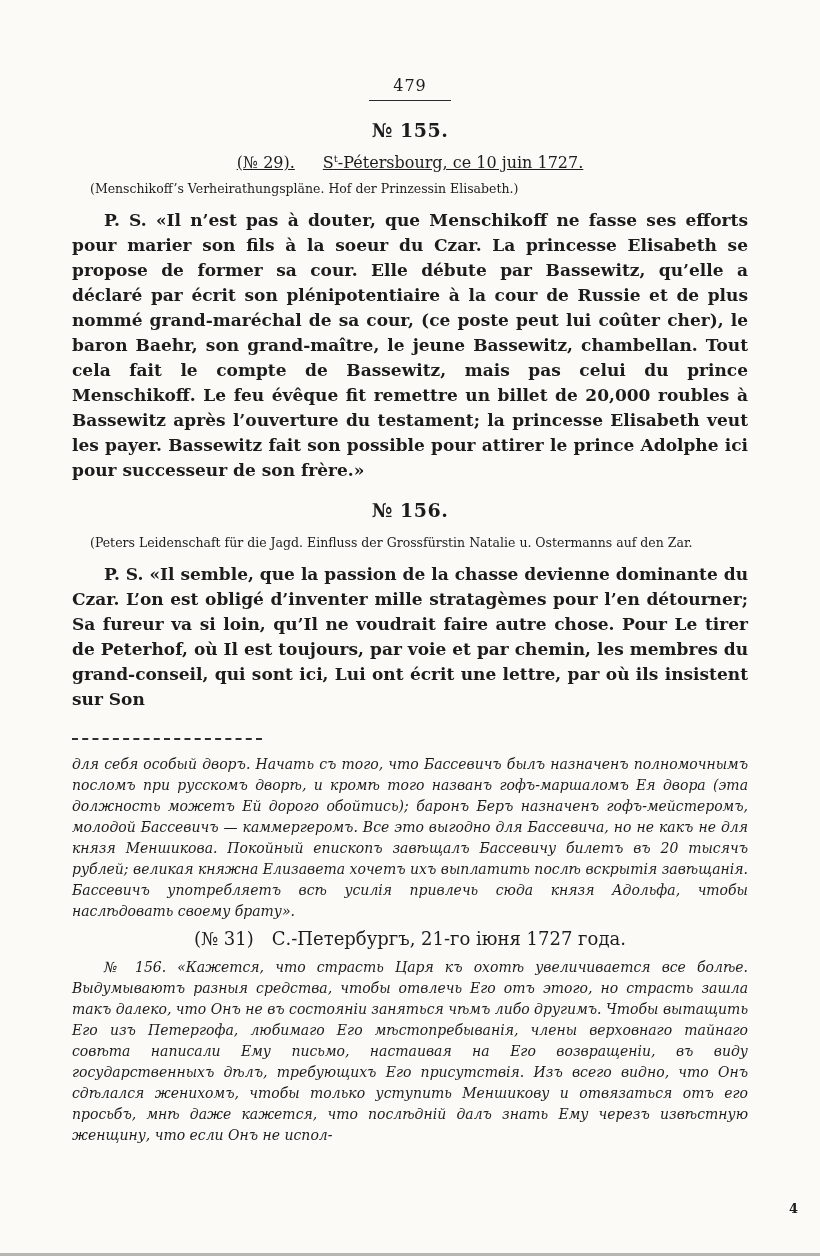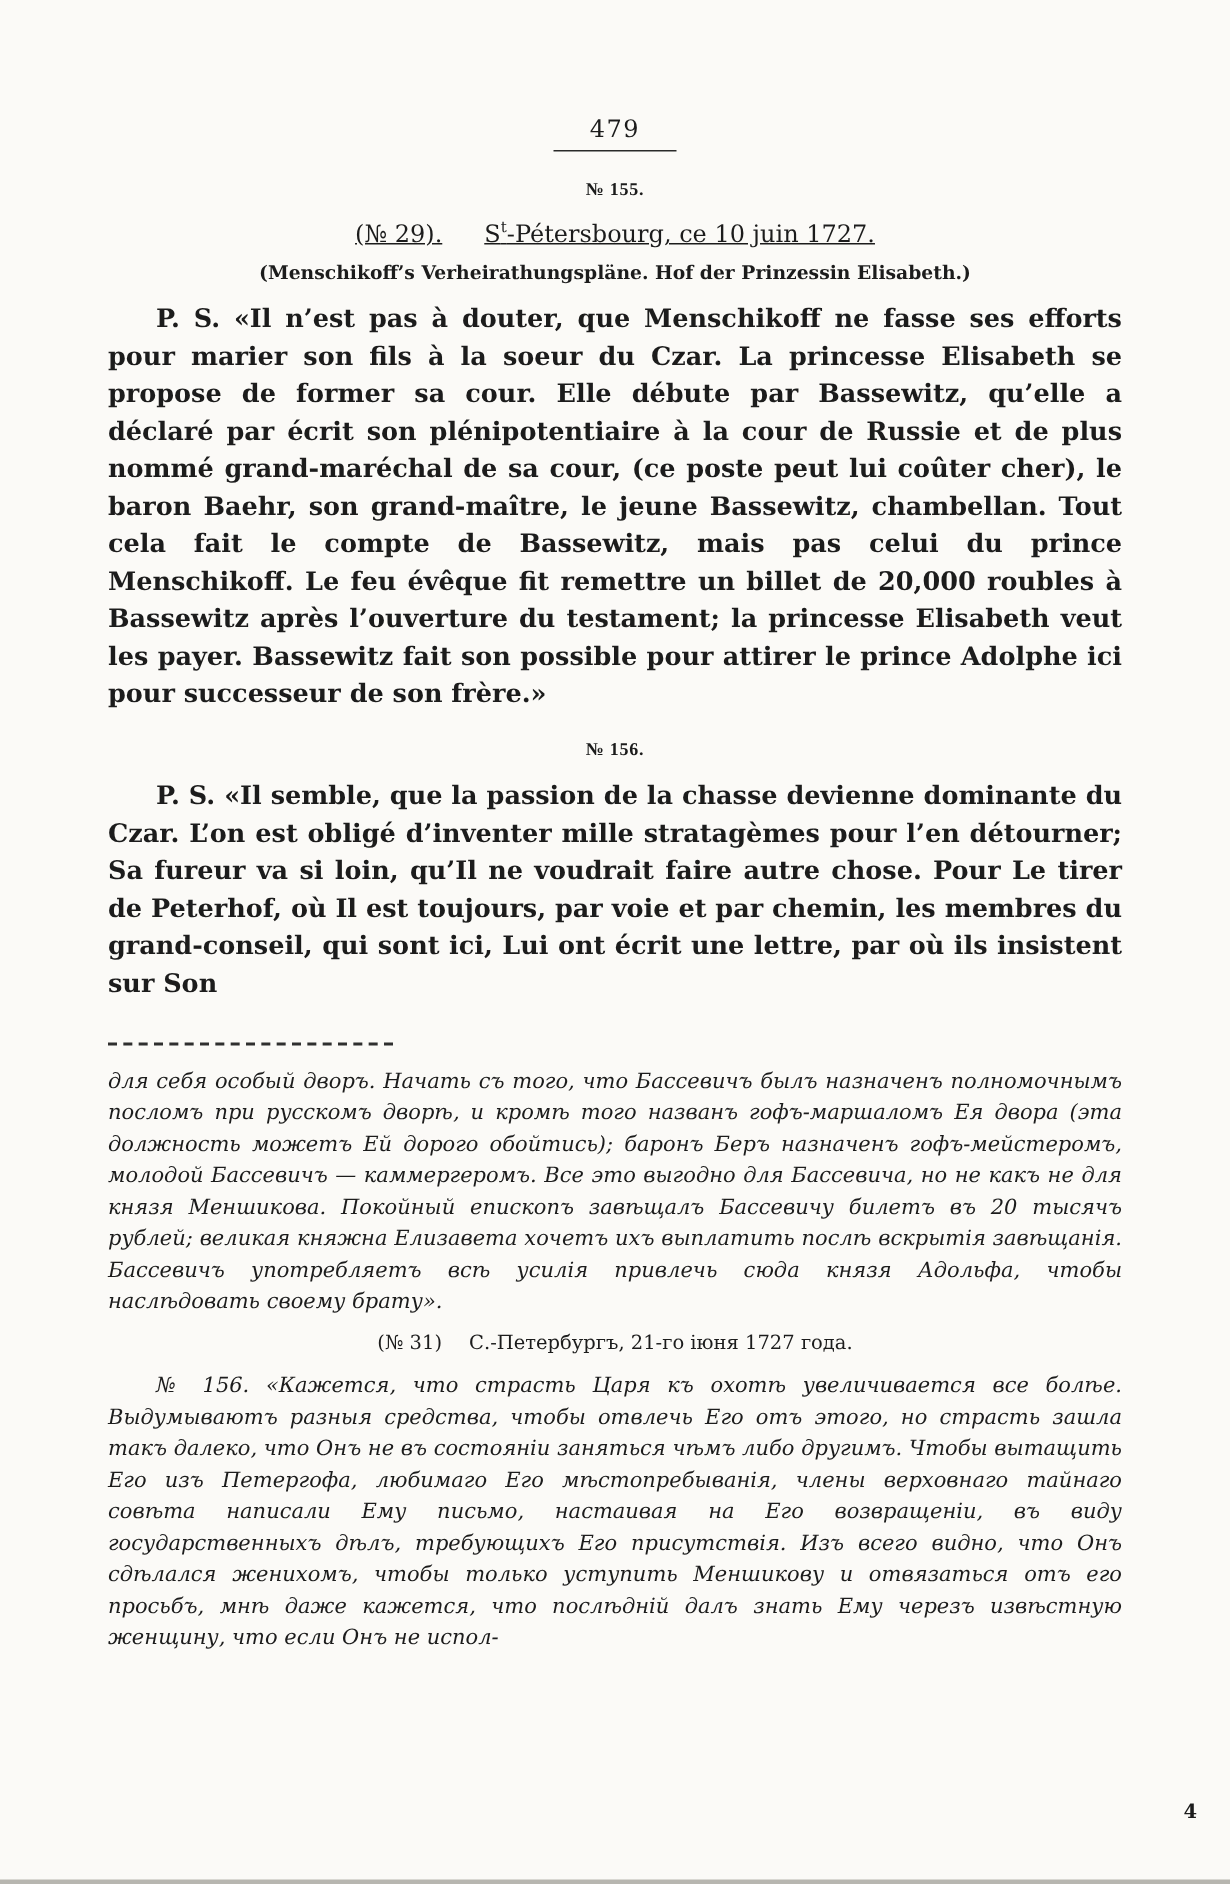--- a/index.html
+++ b/index.html
@@ -33,41 +33,40 @@
   .pagenum {
     display: inline-block;
     font-size: 16px;
     letter-spacing: 1px;
     padding: 0 24px 5px 24px;
     border-bottom: 1.5px solid #2a2a2a;
   }
   .entry-heading {
     margin: 0 0 12px 0;
     text-align: center;
-    font-size: 12px;
+    font-size: 19px;
     font-weight: bold;
     letter-spacing: 0.5px;
-    font-family: Liberation Serif, serif;
   }
   .dateline {
     text-align: center;
     font-size: 16px;
     margin: 0 0 7px 0;
     text-decoration: underline;
   }
   .dateline-no { margin-right: 28px; }
   .sup-t {
     font-size: 10px;
     vertical-align: super;
     line-height: 0;
   }
   .subject {
-    text-align: center;
+    text-align: left;
     font-size: 12.5px;
-    font-weight: bold;
+    font-weight: normal;
     line-height: 1.6;
     margin: 0 18px 9px 18px;
   }
   .subject-line { display: block; }
   .body-para {
     font-size: 17px;
     line-height: 25px;
     text-align: justify;
     text-indent: 32px;
     margin: 0 0 16px 0;
@@ -81,21 +80,21 @@
     margin: 26px 0 14px 0;
   }
   .footnote {
     font-size: 14px;
     line-height: 21px;
     text-align: justify;
   }
   .footnote-para { margin: 0 0 6px 0; font-style: italic; }
   .footnote-dateline {
     text-align: center;
-    font-size: 13px;
+    font-size: 18px;
     margin: 6px 0 8px 0;
   }
   .footnote-dateline .fn-no { margin-right: 18px; }
   .footnote-translation { text-indent: 32px; margin: 0; }
   .signature-mark {
     position: absolute;
     right: 22px;
     bottom: 40px;
     font-size: 13px;
     font-weight: bold;
@@ -117,20 +116,21 @@
     </div>
     <div class="subject">
       <span class="subject-line">(Menschikoff’s Verheirathungspläne. Hof der Prinzessin Elisabeth.)</span>
     </div>
     <p class="body-para">P. S. «Il n’est pas à douter, que Menschikoff ne fasse ses efforts pour marier son fils à la soeur du Czar. La princesse Elisabeth se propose de former sa cour. Elle débute par Bassewitz, qu’elle a déclaré par écrit son plénipotentiaire à la cour de Russie et de plus nommé grand-maréchal de sa cour, (ce poste peut lui coûter cher), le baron Baehr, son grand-maître, le jeune Bassewitz, chambellan. Tout cela fait le compte de Bassewitz, mais pas celui du prince Menschikoff. Le feu évêque fit remettre un billet de 20,000 roubles à Bassewitz après l’ouverture du testament; la princesse Elisabeth veut les payer. Bassewitz fait son possible pour attirer le prince Adolphe ici pour successeur de son frère.»</p>
   </section>
 
   <section class="entry entry-156">
     <h1 class="entry-heading">№ 156.</h1>
     <div class="subject">
+      <span class="subject-line">(Peters Leidenschaft für die Jagd. Einfluss der Grossfürstin Natalie u. Ostermanns auf den Zar.</span>
     </div>
     <p class="body-para">P. S. «Il semble, que la passion de la chasse devienne dominante du Czar. L’on est obligé d’inventer mille stratagèmes pour l’en détourner; Sa fureur va si loin, qu’Il ne voudrait faire autre chose. Pour Le tirer de Peterhof, où Il est toujours, par voie et par chemin, les membres du grand-conseil, qui sont ici, Lui ont écrit une lettre, par où ils insistent sur Son</p>
   </section>
 
   <hr class="footnote-rule">
 
   <section class="footnote">
     <p class="footnote-para">для себя особый дворъ. Начать съ того, что Бассевичъ былъ назначенъ полномочнымъ посломъ при русскомъ дворѣ, и кромѣ того названъ гофъ-маршаломъ Ея двора (эта должность можетъ Ей дорого обойтись); баронъ Беръ назначенъ гофъ-мейстеромъ, молодой Бассевичъ — каммергеромъ. Все это выгодно для Бассевича, но не какъ не для князя Меншикова. Покойный епископъ завѣщалъ Бассевичу билетъ въ 20 тысячъ рублей; великая княжна Елизавета хочетъ ихъ выплатить послѣ вскрытія завѣщанія. Бассевичъ употребляетъ всѣ усилія привлечь сюда князя Адольфа, чтобы наслѣдовать своему брату».</p>
     <div class="footnote-dateline">
       <span class="fn-no">(№ 31)</span><span>С.-Петербургъ, 21-го іюня 1727 года.</span>

